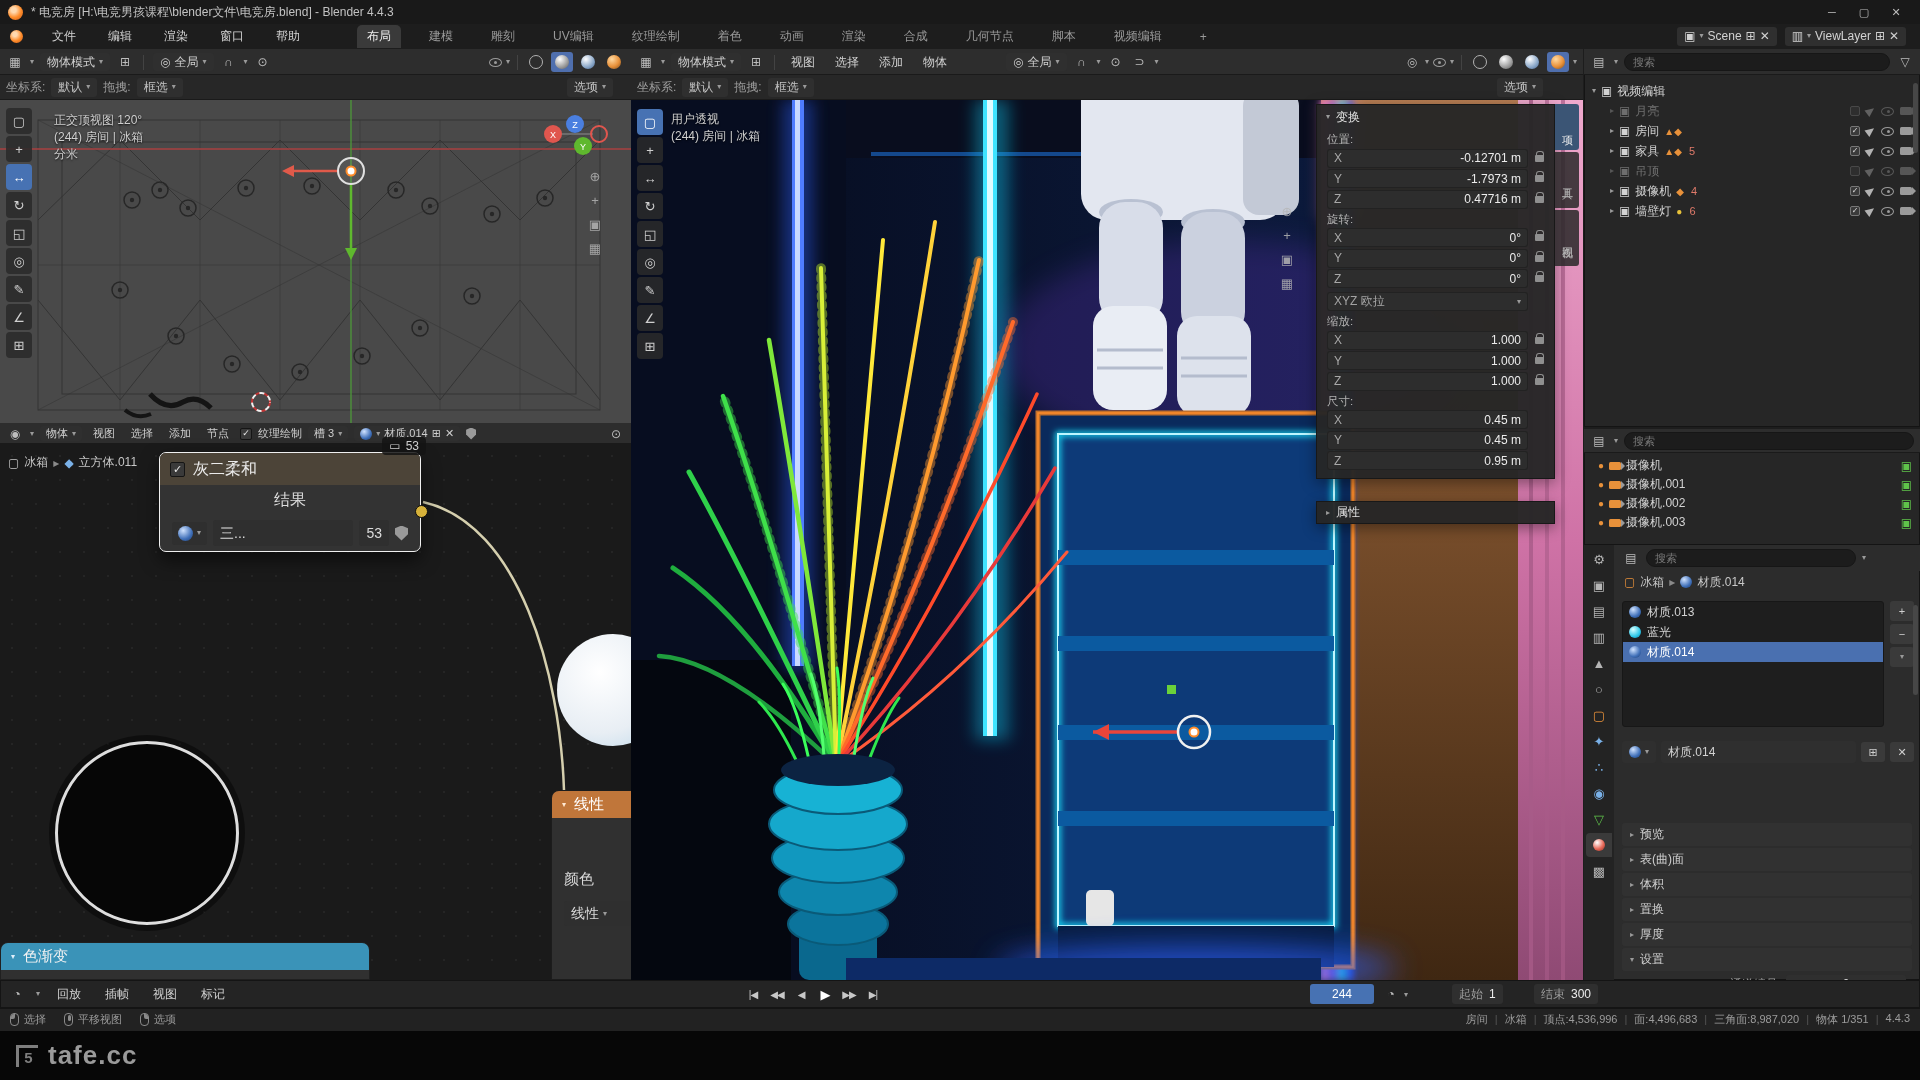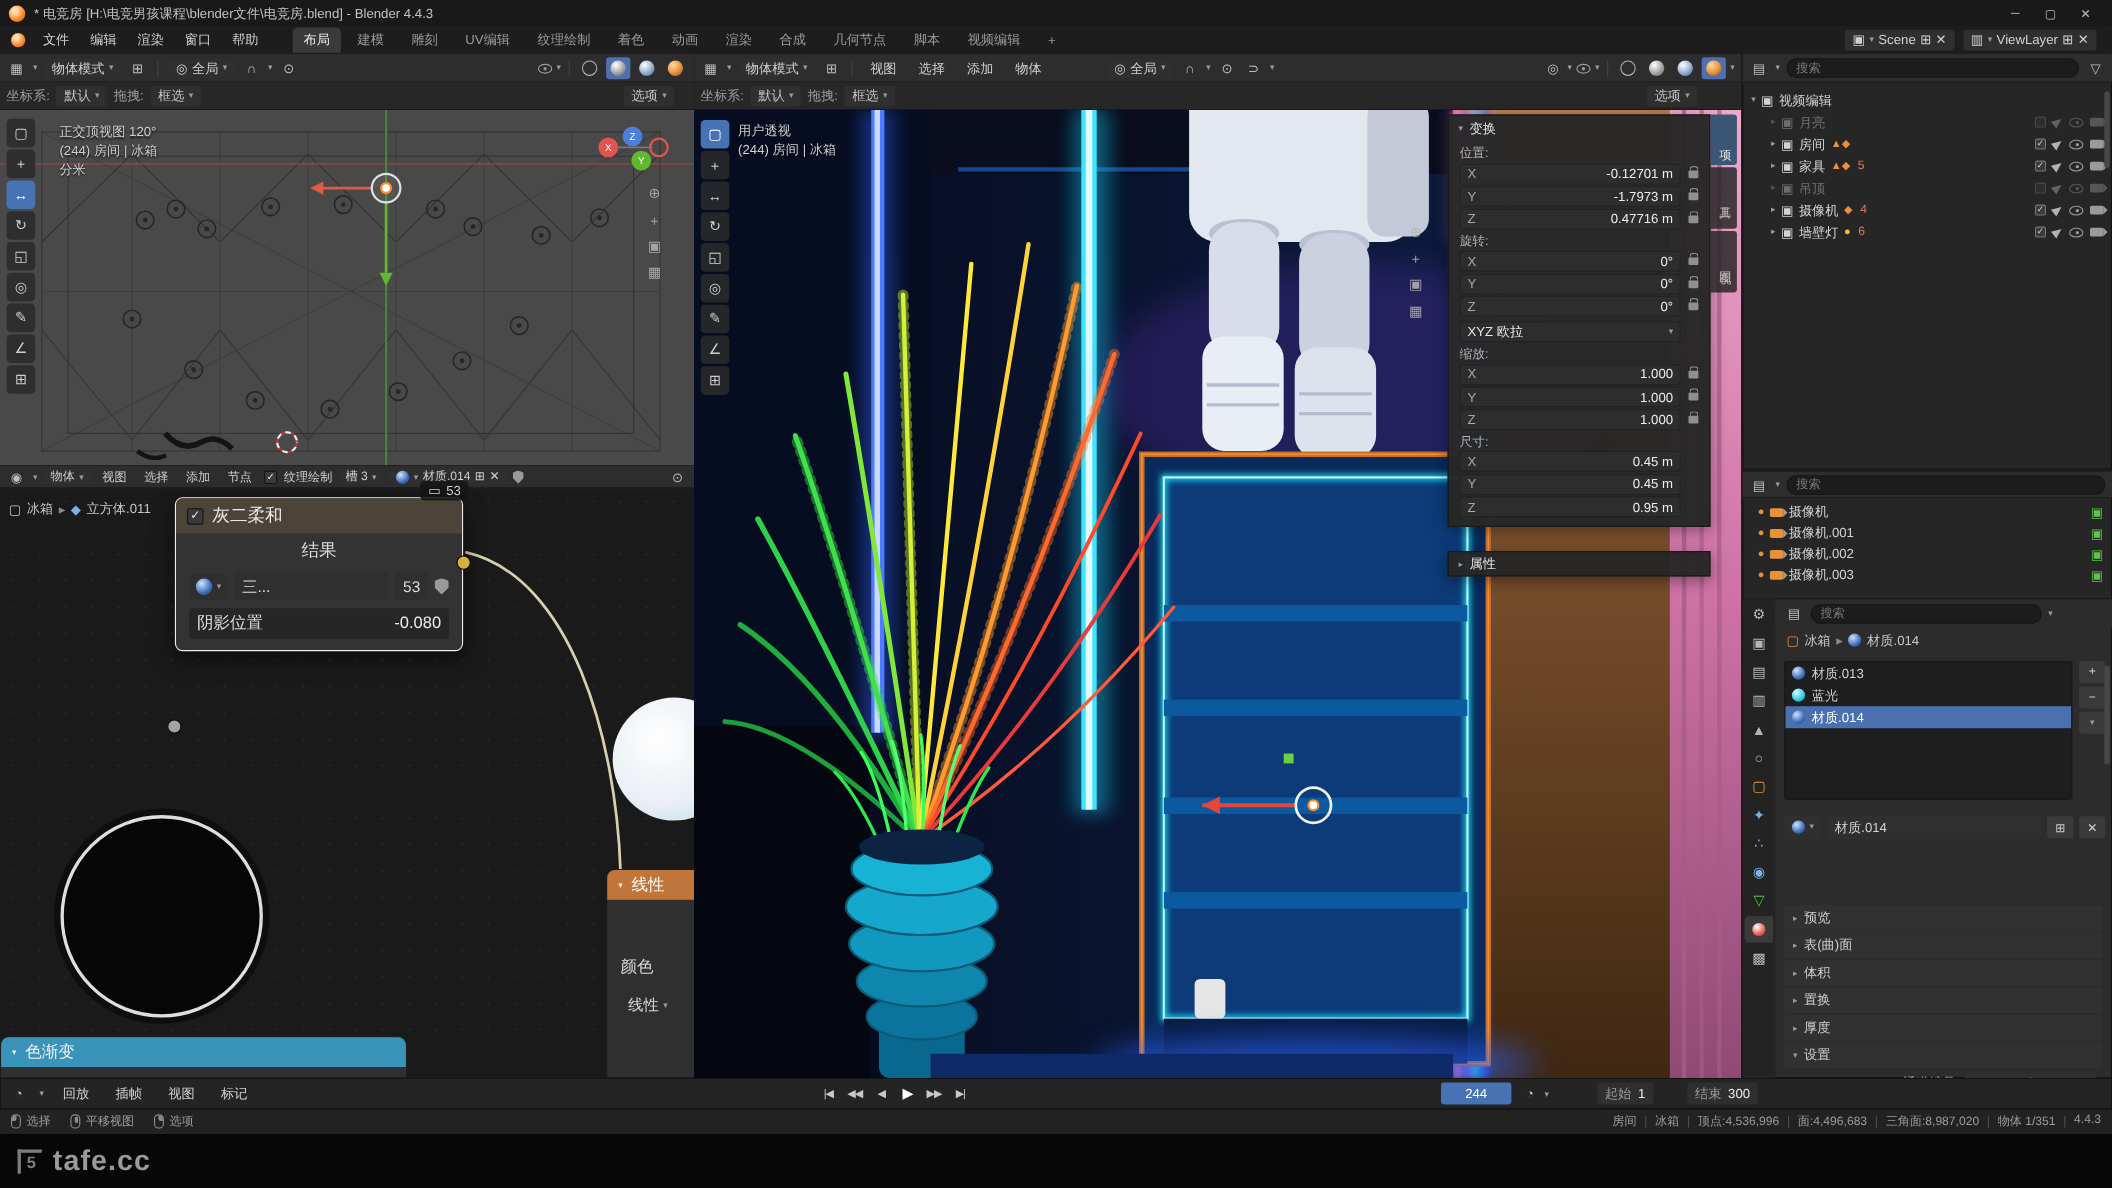--- a/index.html
+++ b/index.html
@@ -13,21 +13,21 @@
 .hdr2{display:flex;align-items:center;background:#272727;padding:0 6px;gap:6px;height:25px;font-size:12px;color:#c4c4c4;box-shadow:inset 0 -1px 0 #1a1a1a;position:relative}
 .menu{padding:2px 7px;border-radius:3px;color:#d0d0d0;white-space:nowrap}
 .dd{display:inline-flex;align-items:center;gap:4px;background:#2f2f2f;border-radius:3px;padding:2px 7px;line-height:1.2;white-space:nowrap}
 .caret{font-size:8px;color:#9a9a9a;line-height:1}
 .lbl{color:#9c9c9c;white-space:nowrap}
 .sep{width:1px;height:15px;background:#434343;margin:0 3px}
 .iconbtn{display:inline-flex;align-items:center;justify-content:center;min-width:18px;height:18px;border-radius:3px;color:#bdbdbd;font-size:12px}
 .titlebar{position:absolute;left:0;top:0;width:1920px;height:24px;background:#191919;display:flex;align-items:center;padding:0 8px;gap:8px}
 .blogo{width:15px;height:15px;border-radius:50%;background:radial-gradient(circle at 38% 34%,#ffd9b0 18%,#ff8c2a 55%,#c2571a)}
 .winbtn{width:32px;height:24px;display:inline-flex;align-items:center;justify-content:center;color:#bdbdbd;font-size:11px}
-.topbar{position:absolute;left:0;top:24px;width:1920px;height:25px;background:#1d1d1d;display:flex;align-items:center;padding:0 6px;gap:5px}
+.topbar{position:absolute;left:0;top:24px;width:1920px;height:25px;background:#1d1d1d;display:flex;align-items:center;padding:0 6px;gap:18px}
 .wtab{padding:3px 10px;border-radius:5px 5px 0 0;color:#9a9a9a;font-size:12px;white-space:nowrap}
 .wtab.act{background:#3a3a3a;color:#ececec}
 .tbright{margin-left:auto;display:flex;gap:8px;padding-right:8px}
 .chk{width:12px;height:12px;background:#3a3a3a;border:1px solid #151515;border-radius:2px;display:inline-flex;align-items:center;justify-content:center;font-size:9px;color:#e8e8e8;line-height:1}
 .ball{width:14px;height:14px;border-radius:50%}
 .b-wire{border:1.5px solid #b2b2b2}
 .b-solid{background:radial-gradient(circle at 35% 30%,#fff,#9c9c9c 60%,#565656)}
 .b-mat{background:radial-gradient(circle at 35% 30%,#fff,#8aa7c8 60%,#44618c)}
 .b-rend{background:radial-gradient(circle at 35% 30%,#ffd9a0,#e8913a 55%,#7a4a1a)}
 .bwrap{display:inline-flex;align-items:center;justify-content:center;width:22px;height:20px;border-radius:3px}
@@ -345,27 +345,20 @@
               <span class="sph" style="width:15px;height:15px"></span>
               <span class="caret">▾</span>
             </span>
           <span class="dd" style="flex:1;height:26px;font-size:14px">
               <span>三...</span>
             </span>
           <span class="dd" style="height:26px;font-size:14px">
               <span>53</span>
             </span>
           <span class="shield"></span>
-        </div>
-        <div class="nrow" style="height:40px;padding-bottom:8px">
-          <span class="dd" style="flex:1;height:28px;justify-content:space-between;font-size:15px;background:#262626">
-            <span>阴影位置</span>
-              <span style="color:#ececec">-0.080</span>
-          </span>
-          <span class="sock gray" style="left:-8px;top:201px"></span>
         </div>
       </div>
 
       <div class="abs" style="left:55px;top:297px;width:184px;height:184px;border-radius:50%;background:#060606;border:3px solid #dedede;box-shadow:0 0 0 6px rgba(0,0,0,.45)"></div>
 
       <div class="abs" style="left:0;top:498px;width:370px;height:38px;background:#303030;border:1px solid #202020;border-radius:8px 8px 0 0">
         <div style="height:27px;background:#3a93b8;border-radius:7px 7px 0 0;display:flex;align-items:center;gap:8px;padding:0 10px;color:#f2f2f2;font-size:15px">
           <span class="caret" style="color:#dfeffb">▾</span>
             <span>色渐变</span>
         </div>
@@ -640,21 +633,21 @@
       </div>
       <div class="np-row">
         <span class="np-f">
             <span class="np-a">Z</span>
             <span class="np-v">0°</span>
           </span>
         <span class="lock"></span>
       </div>
       <div class="np-row" style="margin-top:4px">
         <span class="np-f" style="justify-content:space-between">
-            <span style="color:#e5e5e5">XYZ 欧拉</span>
+            <span style="color:#a3a3a3">XYZ 欧拉</span>
             <span class="caret">▾</span>
           </span>
         <span style="width:11px"></span>
       </div>
       <div class="np-sec">缩放:</div>
       <div class="np-row">
         <span class="np-f">
             <span class="np-a">X</span>
             <span class="np-v">1.000</span>
           </span>

